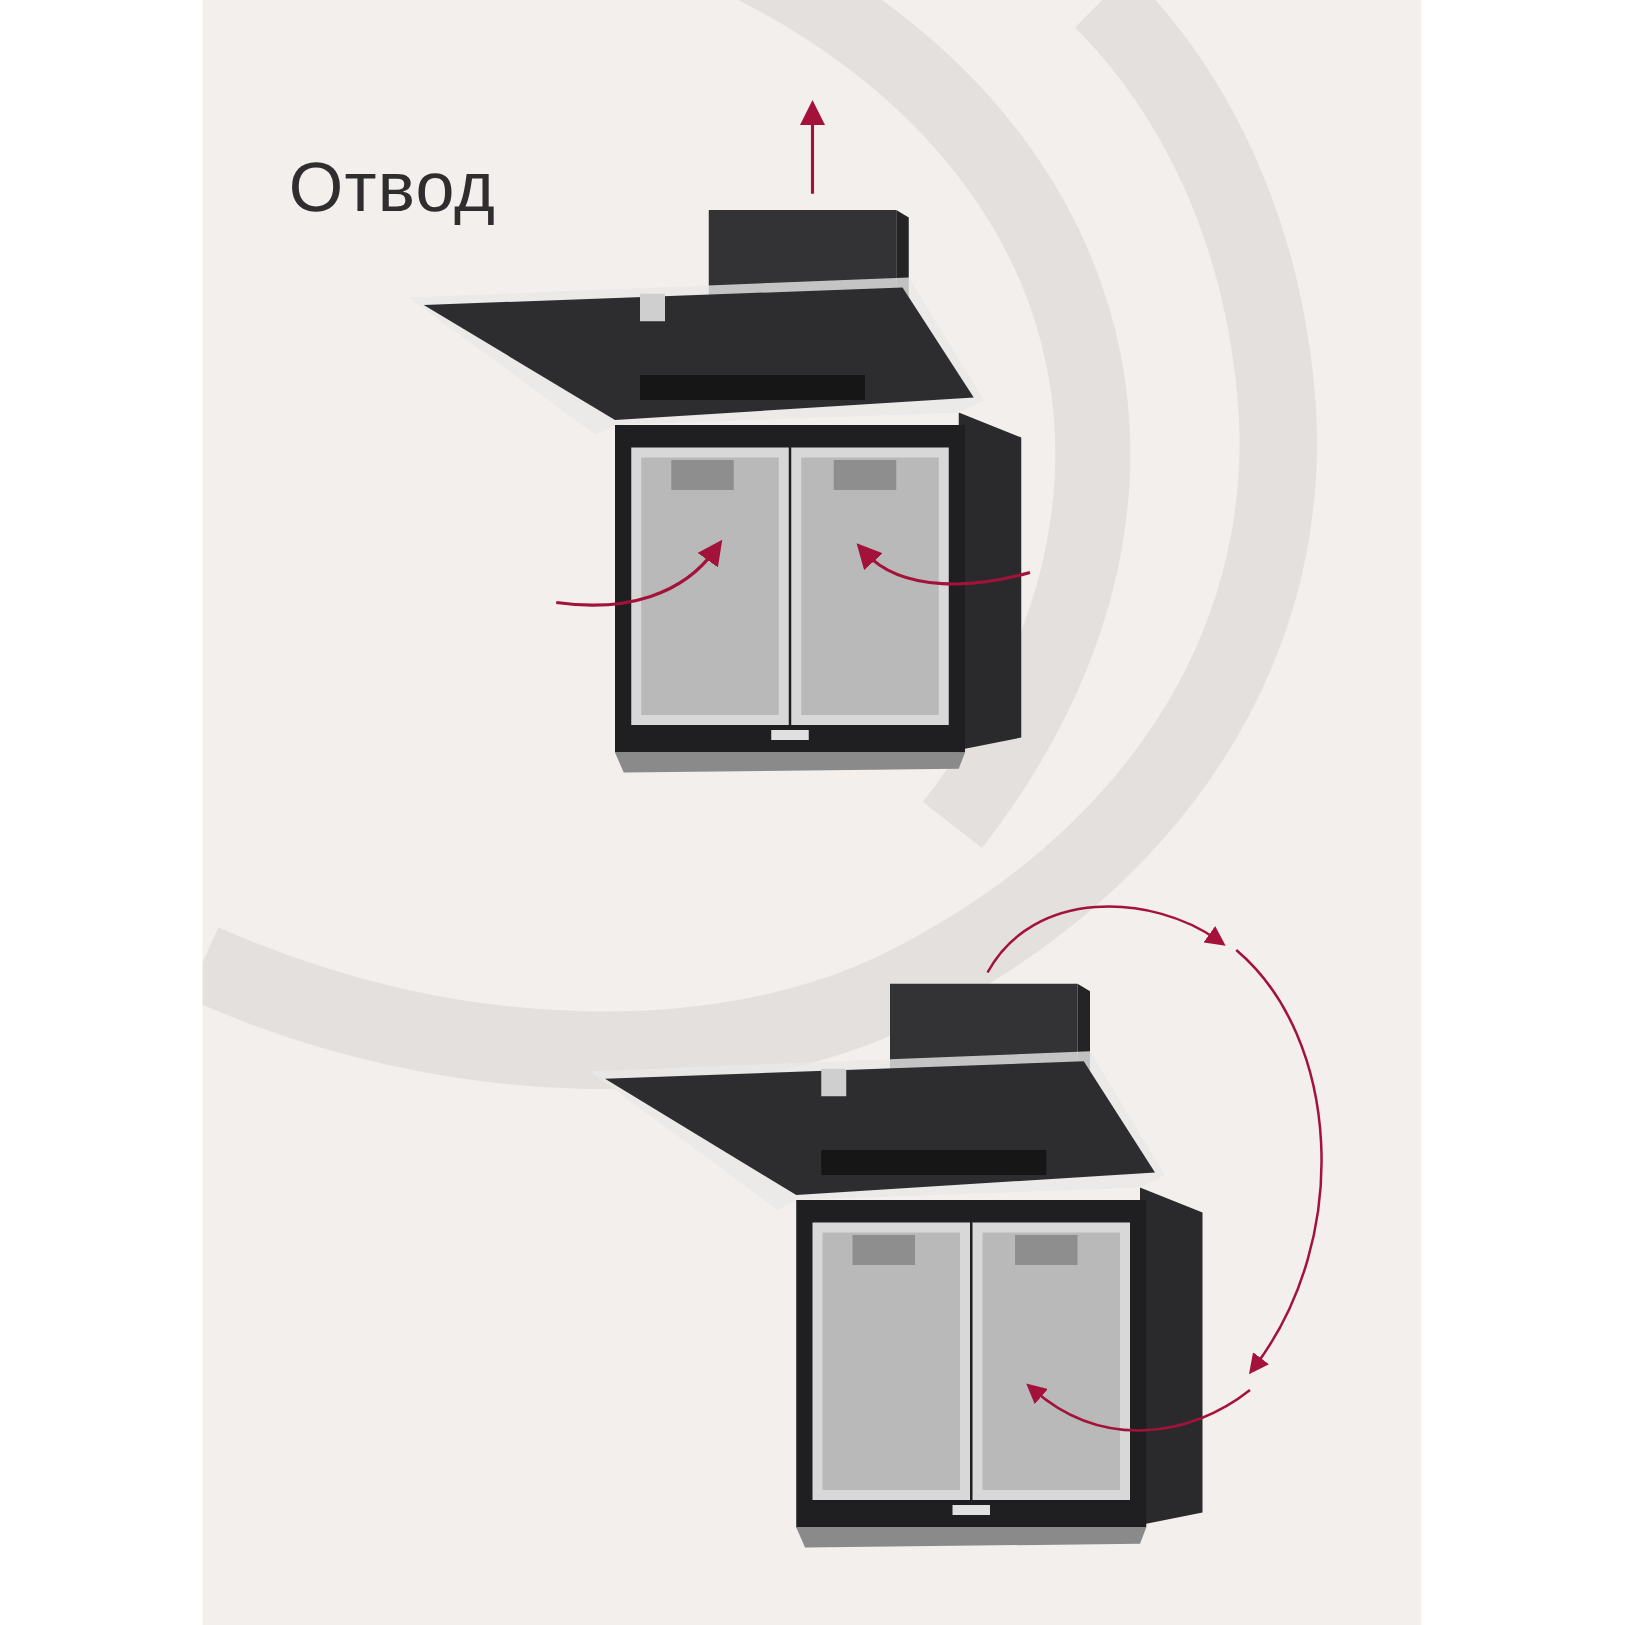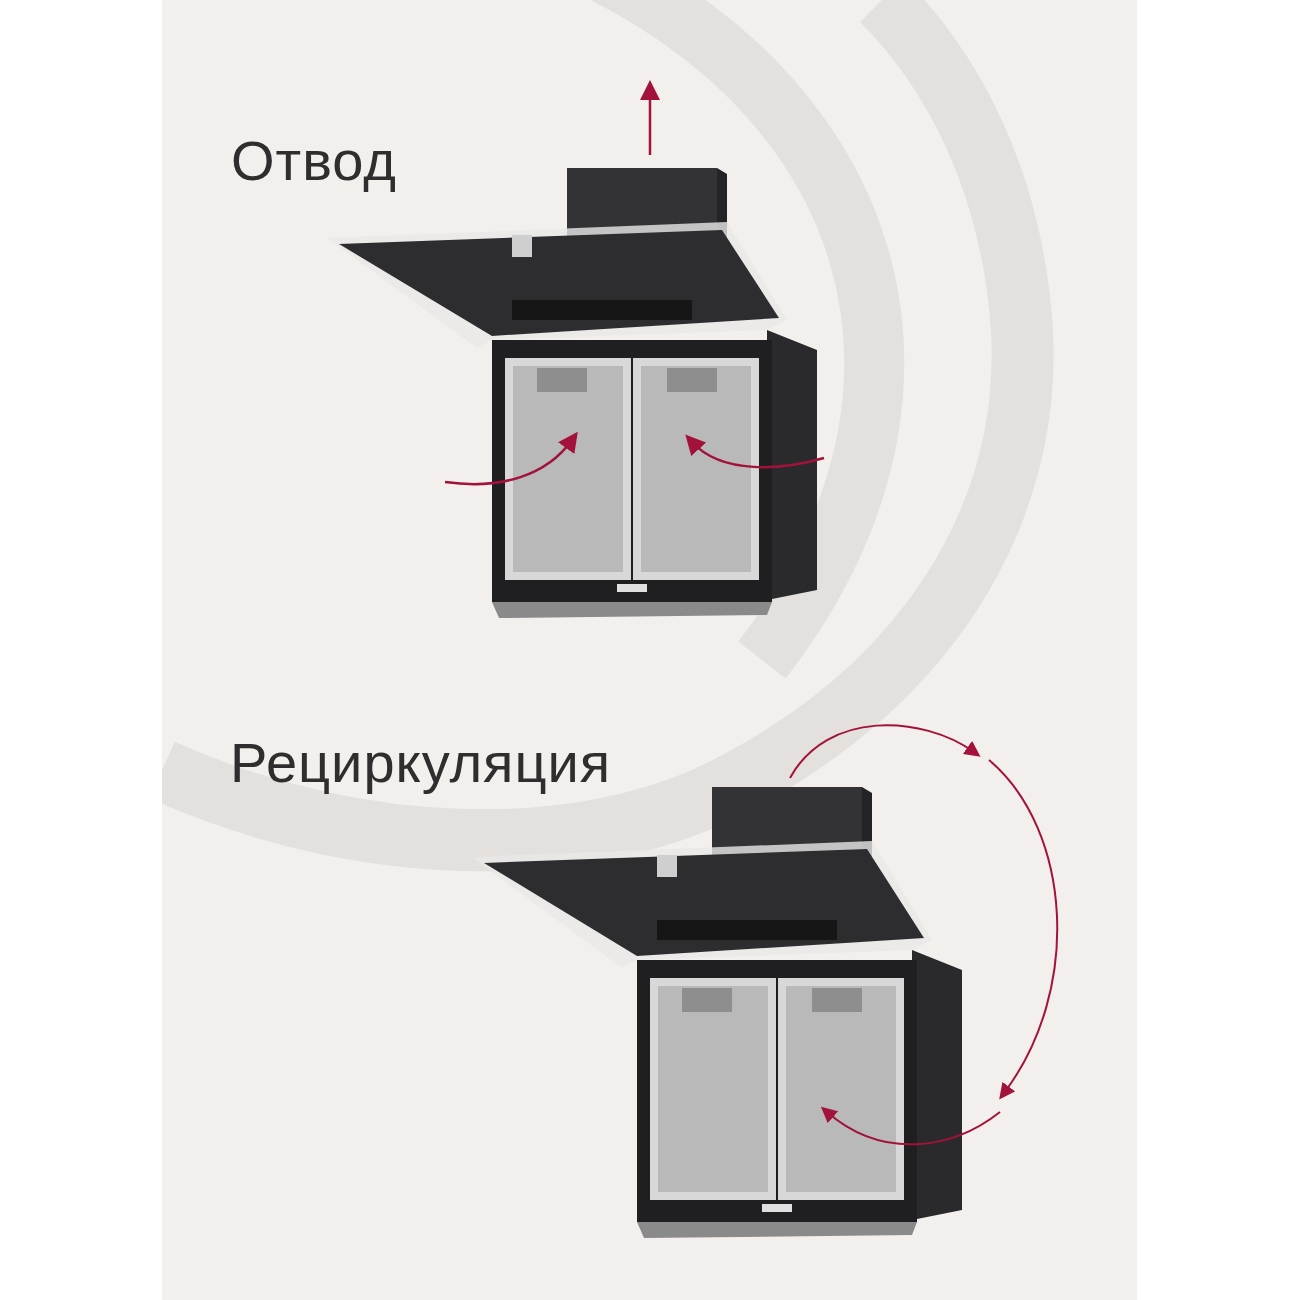--- a/index.html
+++ b/index.html
@@ -11,39 +11,38 @@
   .panel {
     position: absolute; left: 162px; top: 0; width: 975px; height: 1300px;
     background: #f3efec; overflow: hidden;
   }
   .bg-svg { position: absolute; left: 0; top: 0; }
   .heading {
     position: absolute; color: #2f2d2d; font-weight: 300;
     font-size: 56px; letter-spacing: 1px; line-height: 1;
     white-space: nowrap;
   }
-  .heading-1 { left: 69px; top: 133px; }
+  .heading-1 { left: 69px; top: 122px; }
   .heading-2 { left: 68px; top: 735px; }
   .hood { position: absolute; }
   .arrows { position: absolute; left: 0; top: 0; pointer-events: none; }
 </style>
 </head>
 <body>
 
 <div class="panel">
 
   <svg class="bg-svg" width="975" height="1300" viewBox="0 0 975 1300">
     <path d="M 0 -120 C 620 -120 880 300 600 660" fill="none" stroke="#e4e0dd" stroke-width="60"></path>
     <path d="M 560 -80 C 950 120 960 700 520 1010 C 350 1130 150 1170 -40 1100" fill="none" stroke="#e4e0dd" stroke-width="70" opacity="0.0"></path>
     <path d="M 640 -20 C 920 200 920 640 640 900" fill="none" stroke="#e4e0dd" stroke-width="0"></path>
     <path d="M 0 770 C 200 860 420 860 560 790 C 760 690 870 520 860 330 C 850 180 790 70 720 0" fill="none" stroke="#e4e0dd" stroke-width="62"></path>
   </svg>
 
   <div class="heading heading-1">Отвод</div>
-  <div class="heading heading-2">Рециркуляция</div>
 
   <svg class="hood" style="left:165px; top:160px;" width="500" height="460" viewBox="0 0 500 460">
 
     <rect x="240" y="8" width="150" height="70" fill="#333335"></rect>
     <polygon points="390,8 400,14 400,78 390,78" fill="#242426"></polygon>
 
     <polygon points="440,170 490,190 490,430 440,440" fill="#2a2a2c"></polygon>
 
     <rect x="165" y="180" width="280" height="262" fill="#1f1f21"></rect>
 

